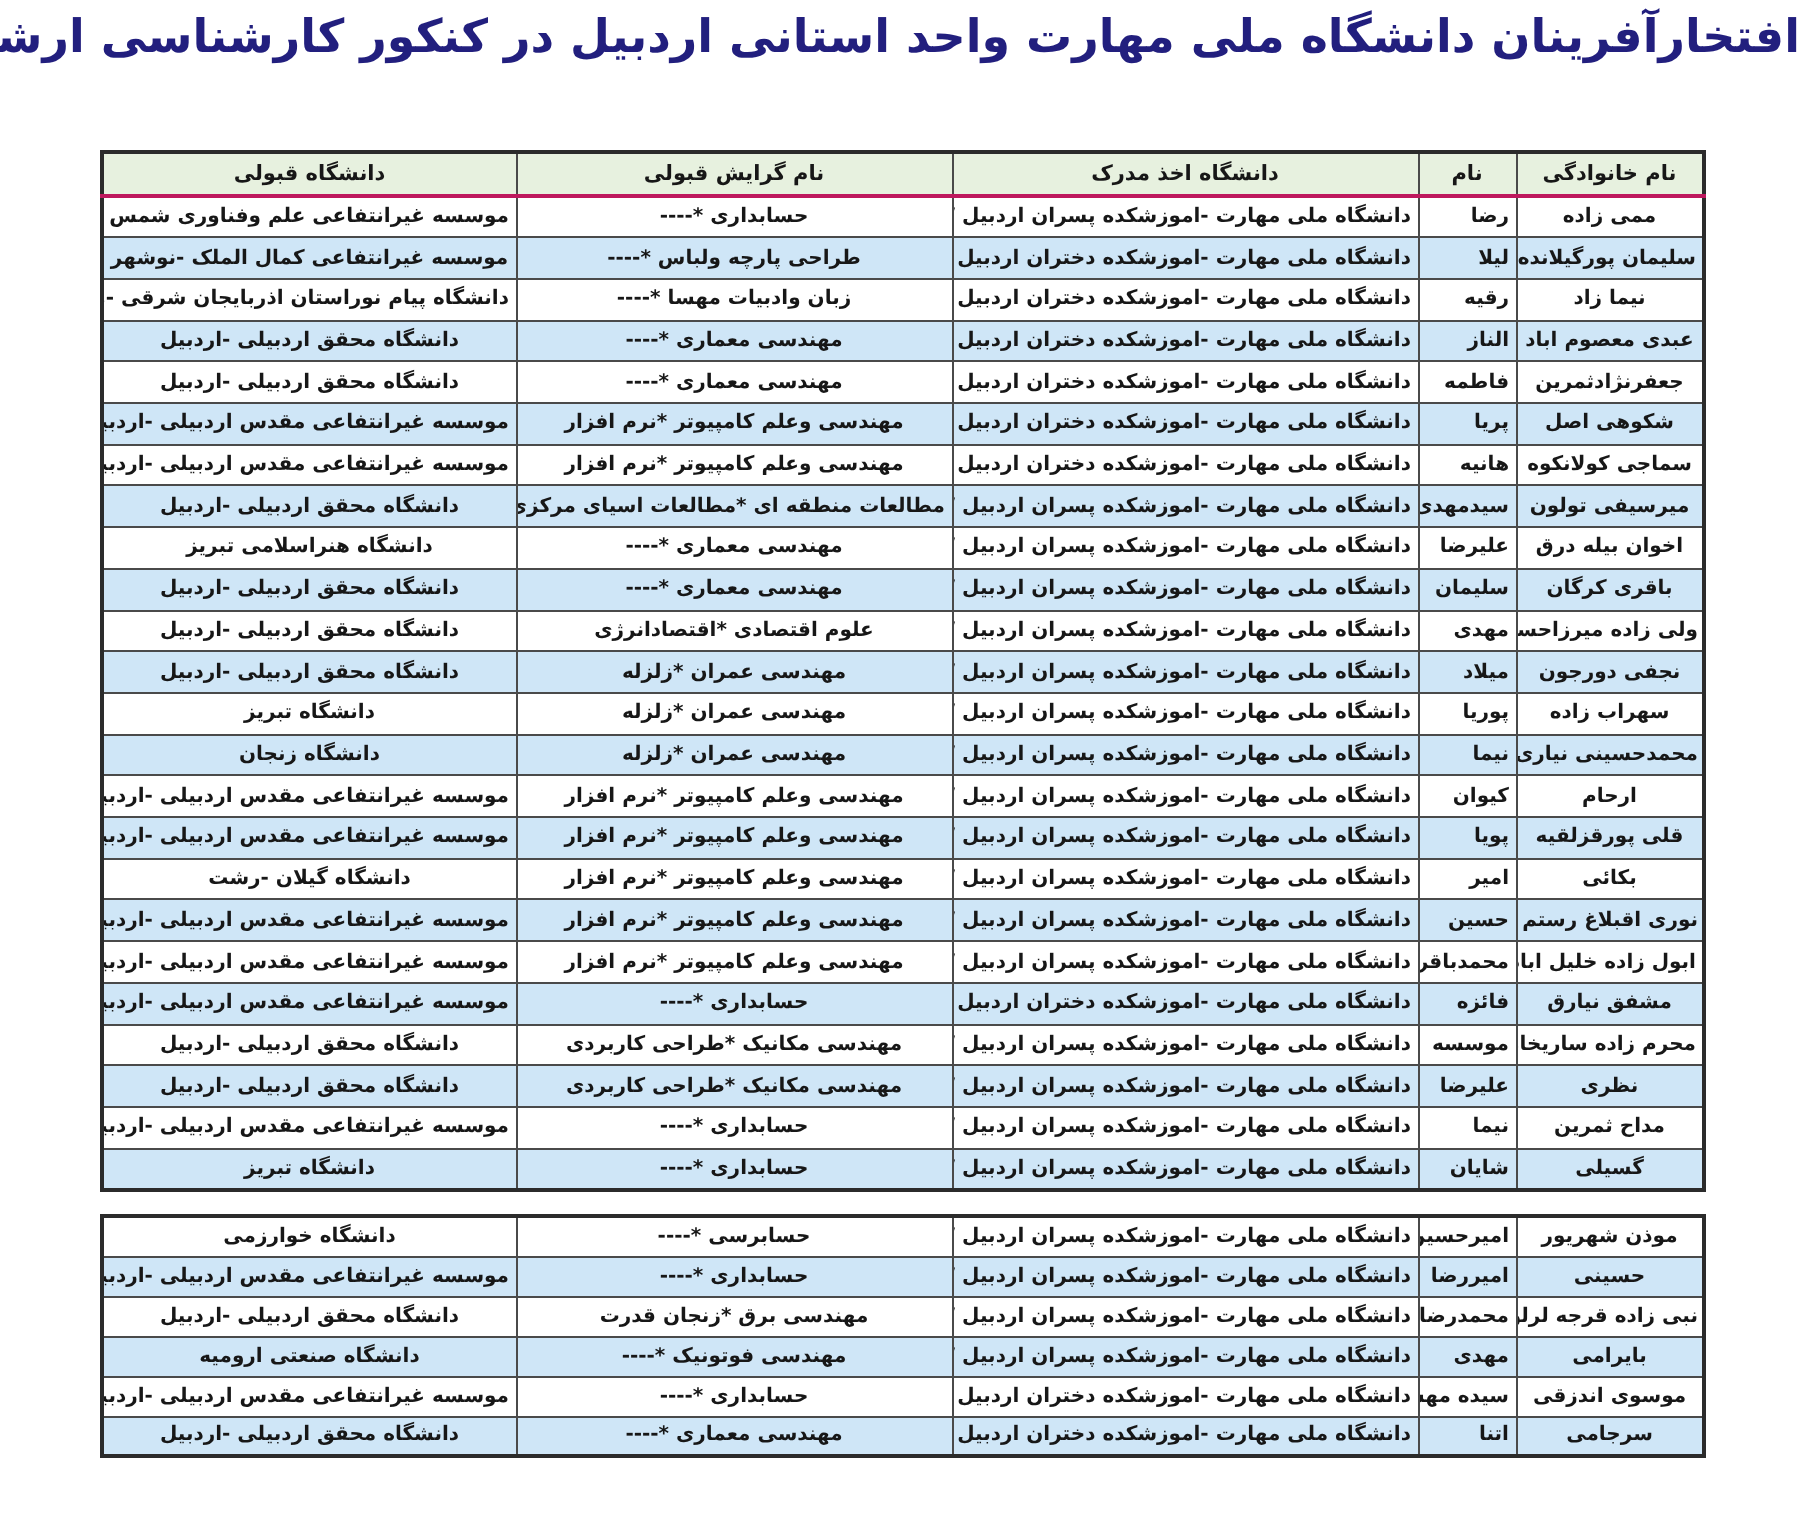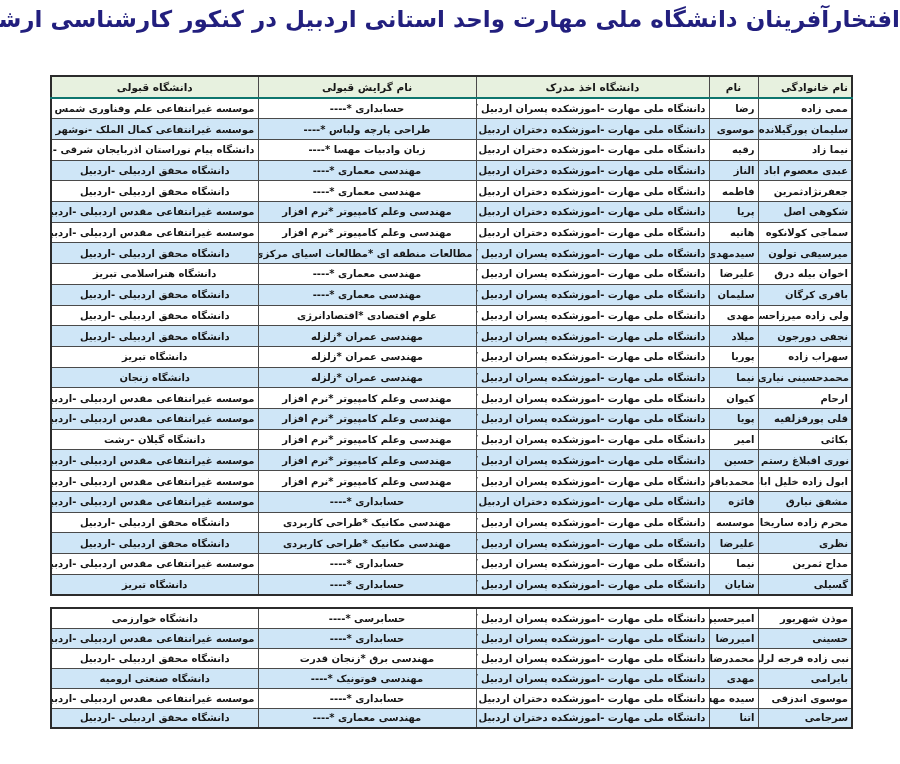--- a/index.html
+++ b/index.html
@@ -39,23 +39,23 @@
     padding:0 3px;
     white-space:nowrap;
     overflow:hidden;
     text-align:center;
     height:20px;
   }
   th {
     background:var(--header-bg,#e7f1df);
     font-size:10.5px;
     height:22px;
-    border-bottom:2px solid #0f766e;
-  }
-  td:nth-child(1), th:nth-child(1) { text-align:right; }
+    border-bottom:2px solid #be185d;
+  }
+  td:nth-child(1), th:nth-child(1) { }
   td:nth-child(2) { text-align:right; }
   tr.alt td { background:var(--row-alt-bg,#cfe6f7); }
   .watermark {
     position:absolute;
     left:4px; top:780px;
     width:79px; height:21px;
     background:var(--badge-bg,#55504a);
     display:flex; align-items:center; justify-content:center;
     font-family:"DejaVu Serif", serif;
     font-style:italic;
@@ -92,21 +92,21 @@
   <tbody>
       <tr>
         <td>ممی زاده</td>
         <td>رضا</td>
         <td>دانشگاه ملی مهارت -اموزشکده پسران اردبیل /رازی</td>
         <td>حسابداری *----</td>
         <td>موسسه غیرانتفاعی علم وفناوری شمس -تبریز</td>
       </tr>
       <tr class="alt">
         <td>سلیمان پورگیلانده</td>
-        <td>موسوی</td>
+        <td>لیلا</td>
         <td>دانشگاه ملی مهارت -اموزشکده دختران اردبیل</td>
         <td>طراحی پارچه ولباس *----</td>
         <td>موسسه غیرانتفاعی کمال الملک -نوشهر</td>
       </tr>
       <tr>
         <td>نیما زاد</td>
         <td>رقیه</td>
         <td>دانشگاه ملی مهارت -اموزشکده دختران اردبیل</td>
         <td>زبان وادبیات مهسا *----</td>
         <td>دانشگاه پیام نوراستان اذربایجان شرقی -مرکزتبریز</td>

